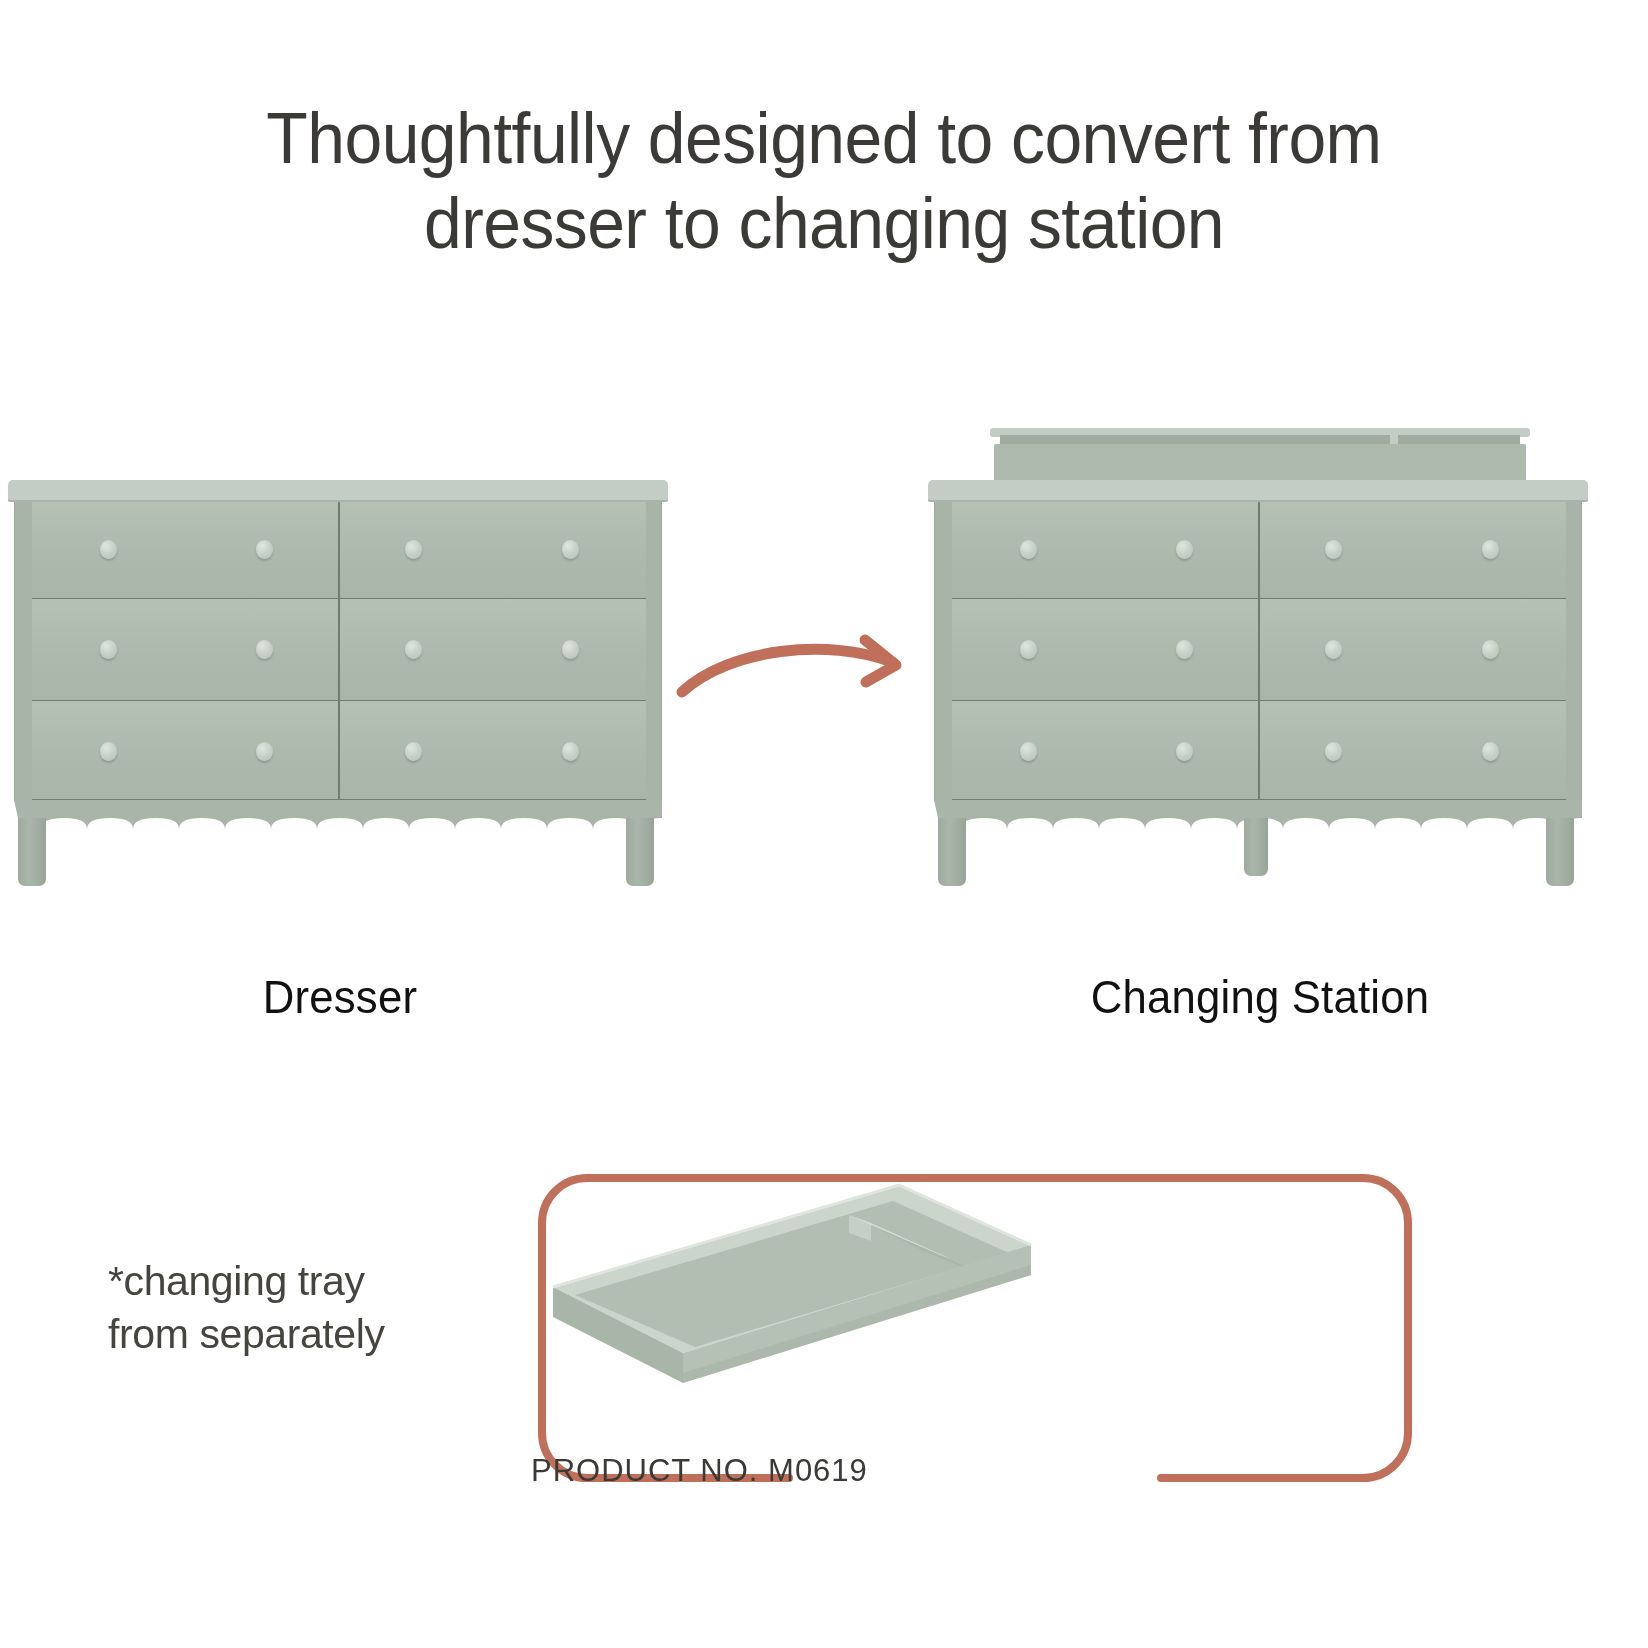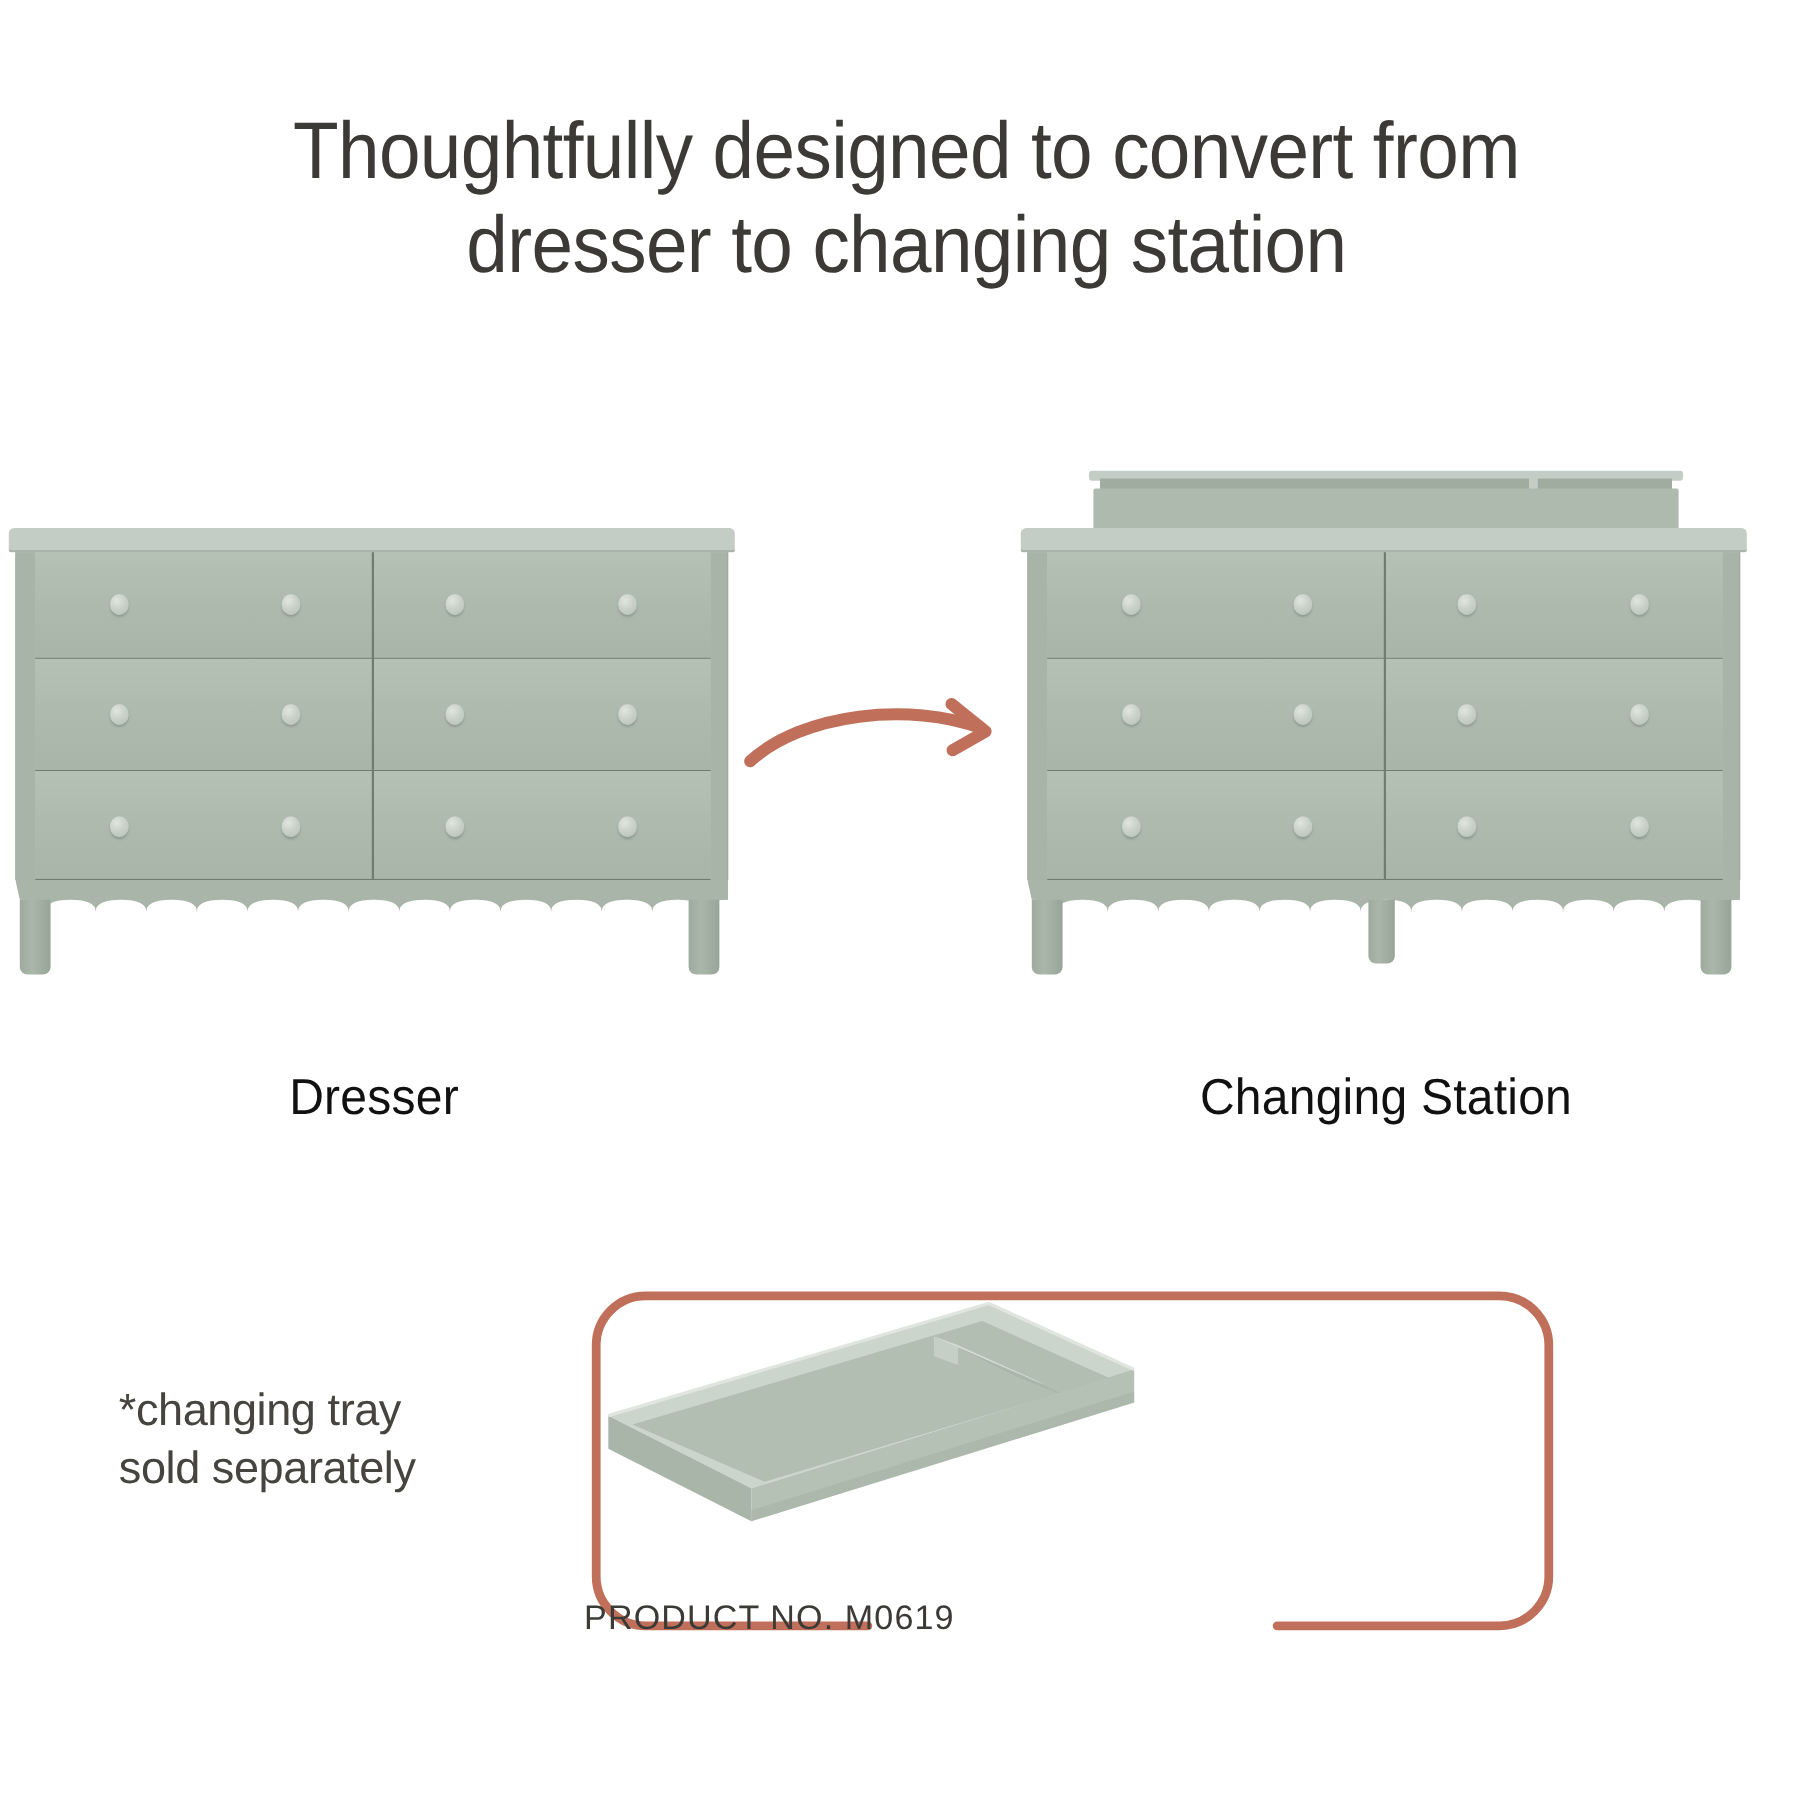--- a/index.html
+++ b/index.html
@@ -278,21 +278,21 @@
       <path d="M205,40 L236,65 L206,82" stroke="#c0705a" stroke-width="11" fill="none" stroke-linecap="round" stroke-linejoin="round"></path>
     </svg>
   </div>
 
   <div class="caption c-left">Dresser</div>
   <div class="caption c-right">Changing Station</div>
 </div>
 
 <div class="footnote">
   <span>*changing tray</span>
-  <span>sold separately</span>
+  <span>from separately</span>
 </div>
 
 <div class="callout">
   <svg width="888" height="322" viewBox="0 0 888 322">
 
     <path d="M258,311 H56 a45,45 0 0 1 -45,-45 V56 a45,45 0 0 1 45,-45
              H832 a45,45 0 0 1 45,45 V266 a45,45 0 0 1 -45,45 H630" stroke="#c0705a" stroke-width="8" fill="none" stroke-linecap="round"></path>
   </svg>
 
   <svg class="tray3d" width="520" height="230" viewBox="0 0 520 230">

